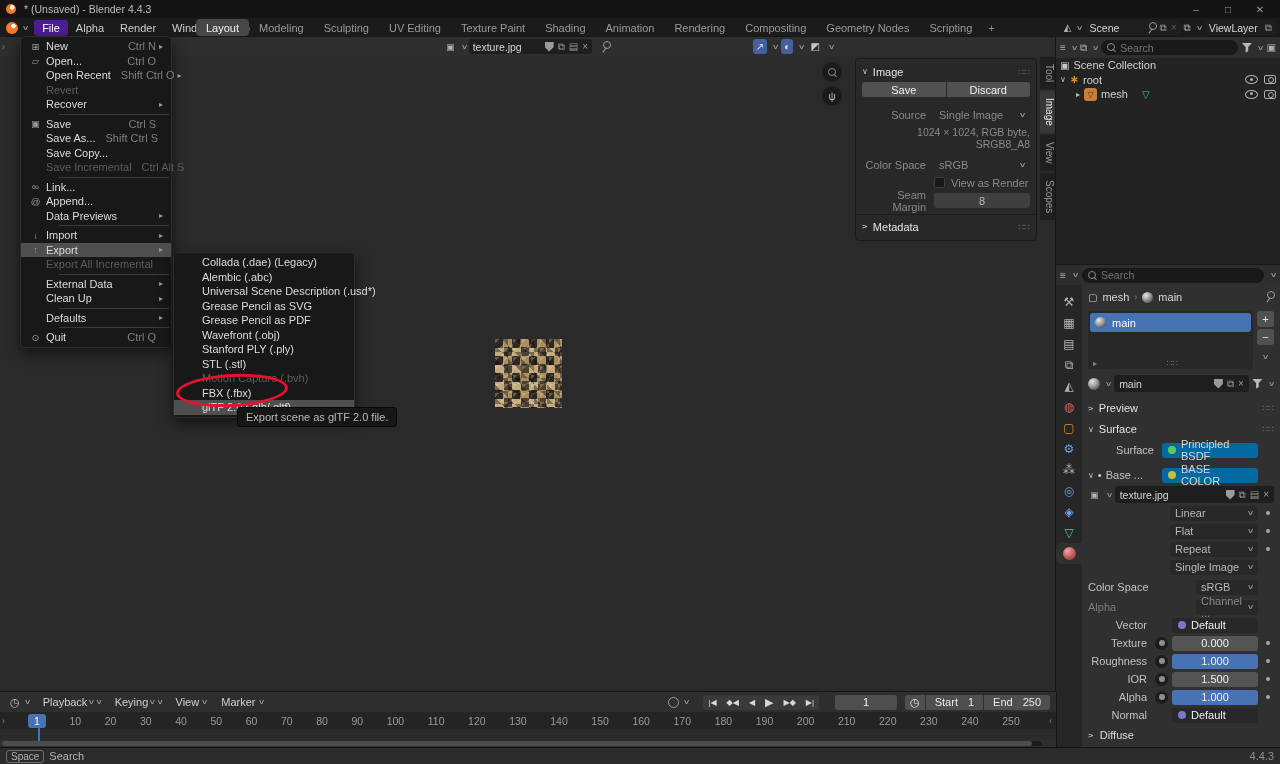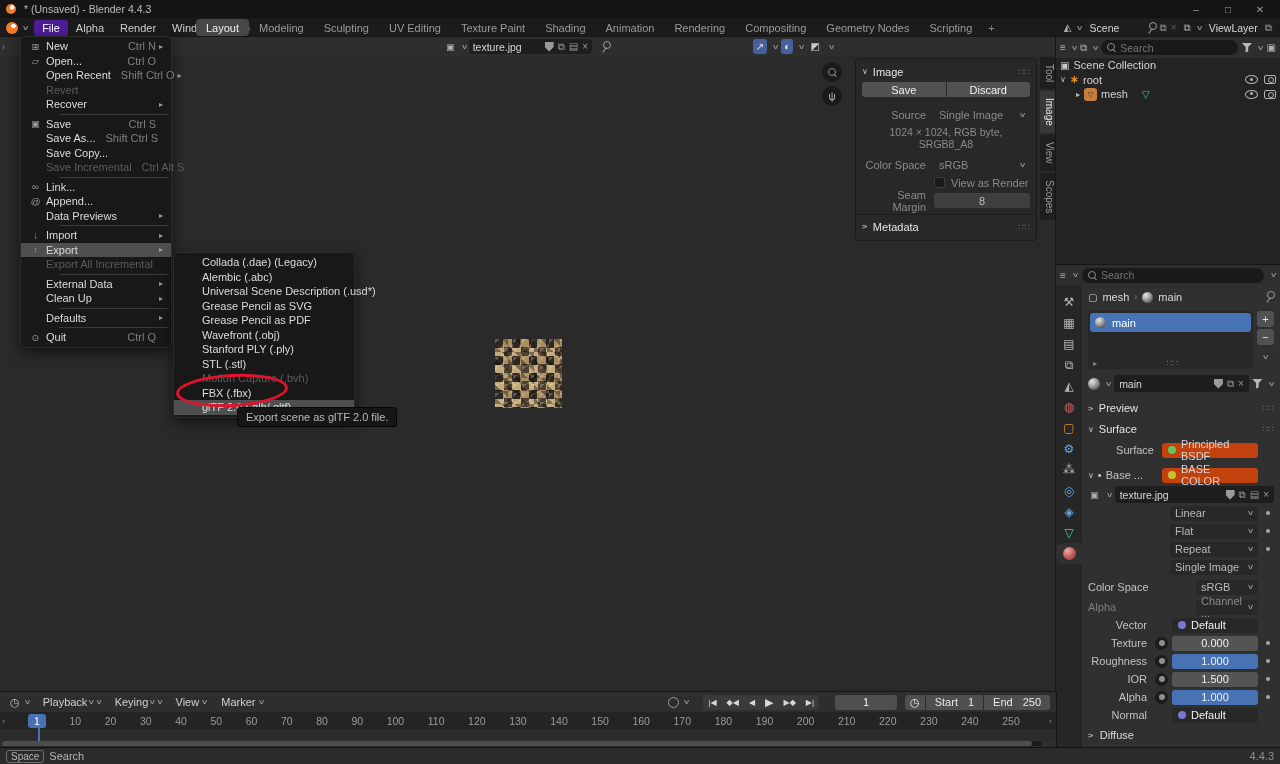--- a/index.html
+++ b/index.html
@@ -72,21 +72,21 @@
 .ph .grip{margin-left:auto}
 .btnrow{display:flex;gap:1px;margin-top:3px}
 .bbtn{flex:1;background:#515151;border-radius:3px;height:15px;display:flex;align-items:center;justify-content:center;color:#f2f2f2}
 .bbtn:first-child{border-radius:3px 0 0 3px}
 .bbtn:last-child{border-radius:0 3px 3px 0}
 .iprow{display:flex;align-items:center;margin-top:5px;height:15px}
 .iplabel{width:72px;text-align:right;color:#8a8a8a;padding-right:8px;flex:none}
 .dd{background:#282828;border-radius:3px;height:15px;display:flex;align-items:center;padding:0 5px;color:#b9b9b9;flex:1;position:relative}
 .dd .chevd{margin-left:auto}
 .dd.dim{color:#8a8a8a}
-.ipinfo{color:#8a8a8a;margin-top:4px;text-align:center;font-size:10.5px}
+.ipinfo{color:#8a8a8a;margin-top:4px;text-align:right;font-size:10.5px}
 .cbx{width:11px;height:11px;background:#191919;border:1px solid #3c3c3c;border-radius:2px;flex:none}
 .valbox{background:#3f3f3f;border-radius:3px;height:15px;flex:1;display:flex;align-items:center;justify-content:center;color:#b9b9b9}
 .pdiv{height:1px;background:#1d1d1d;margin:6px -6px 0}
 
 #outliner{left:1056px;top:37px;width:224px;height:228px;background:#232323;outline:1px solid #161616}
 #outl-h{display:flex;align-items:center;height:21px;background:#2e2e2e;padding:0 4px;gap:3px}
 .srch{background:#191919;border-radius:8px;height:15px;display:flex;align-items:center;padding:0 6px;gap:4px;flex:1}
 .srch input{width:100%;font-size:10.5px;color:#888}
 .orow{display:flex;align-items:center;height:14.5px;padding:0 4px;gap:4px;color:#d2d2d2}
 .orow .rt{margin-left:auto;display:flex;gap:6px;align-items:center}
@@ -114,21 +114,21 @@
 .slotbtns .chevd{margin:6px auto 0}
 .namerow{display:flex;align-items:center;gap:3px;margin-top:6px;height:17px}
 .fld{background:#1e1e1e;border-radius:3px;height:17px;display:flex;align-items:center;gap:4px;padding:0 5px;flex:1}
 .fld input{width:100%;font-size:10.5px}
 .fic{color:#9a9a9a;font-size:10px;flex:none}
 .phead{display:flex;align-items:center;gap:5px;height:16px;color:#e2e2e2;margin-top:8px}
 .phead .cv{font-size:8px;color:#bdbdbd}
 .phead .grip{margin-left:auto}
 .prow{display:flex;align-items:center;height:16px;margin-top:2px;gap:4px}
 .plabel{flex:1;text-align:right;color:#c2c2c2;padding-right:4px}
-.nfield{background:#c2410c;border-radius:3px;height:15px;display:flex;align-items:center;gap:5px;padding:0 6px;width:96px;color:#d6d6d6;flex:none}
+.nfield{background:#0369a1;border-radius:3px;height:15px;display:flex;align-items:center;gap:5px;padding:0 6px;width:96px;color:#d6d6d6;flex:none}
 .tdrow{display:flex;align-items:center;height:16px;margin-top:2px;justify-content:flex-end;gap:4px}
 .tdrow .dd{flex:none;width:88px}
 .kdot{width:12px;display:flex;justify-content:center;flex:none}
 .kdot::before{content:"";width:4px;height:4px;border-radius:50%;background:#a8a8a8}
 .tdrow .kdot{visibility:hidden}
 .tdrow.dotted .kdot{visibility:visible}
 .csrow{display:flex;align-items:center;height:16px;margin-top:4px;gap:4px}
 .csrow .lab{color:#c2c2c2}
 .csrow .dd{flex:none;width:62px;margin-left:auto}
 .csrow.dim .lab{color:#7d7d7d}

